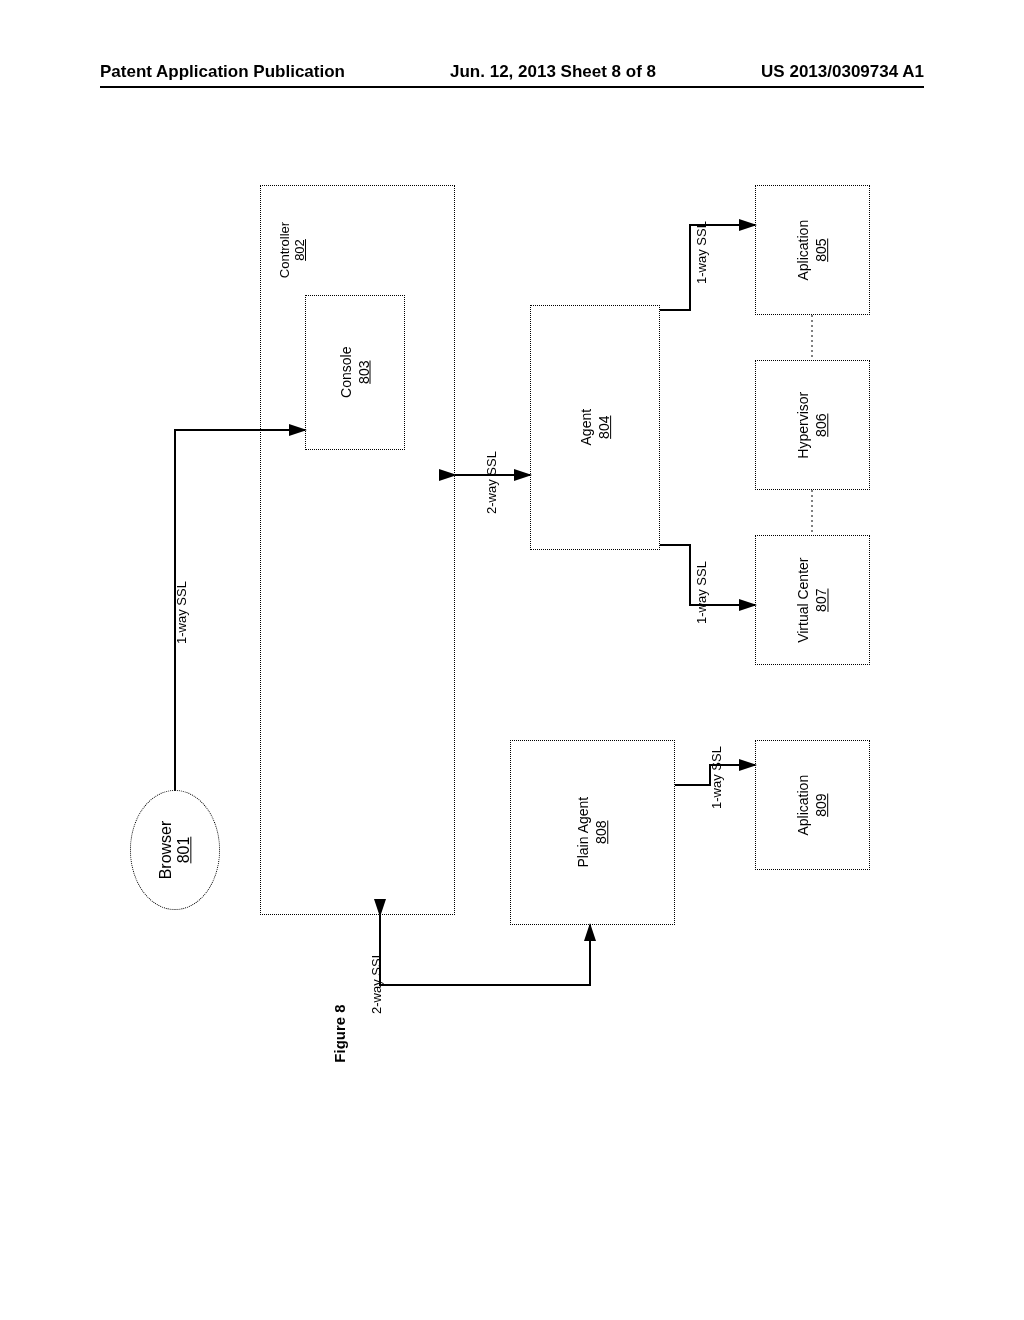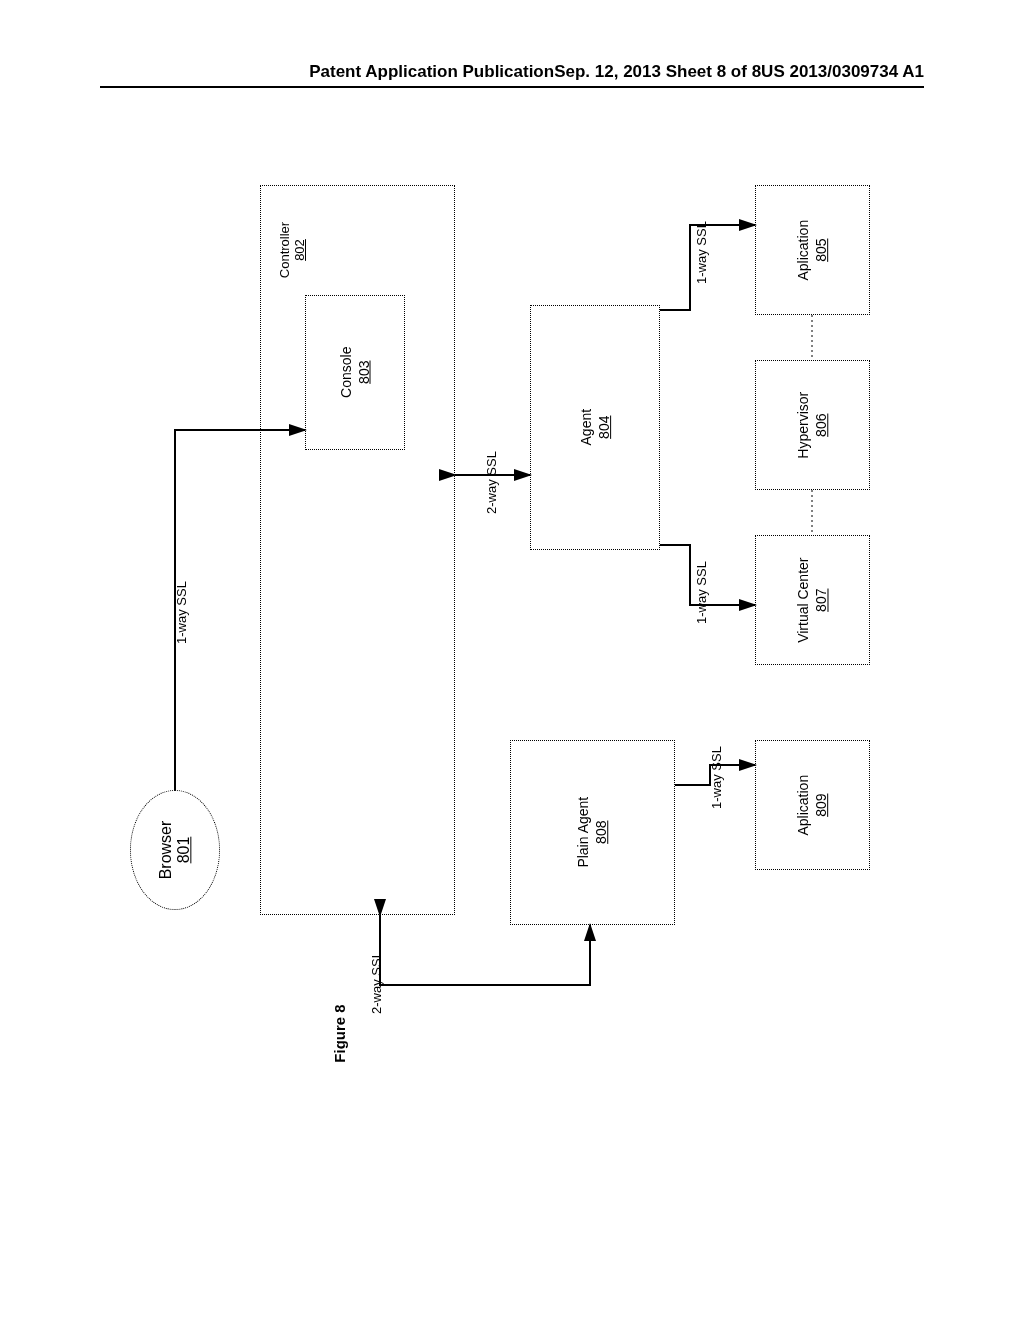--- a/index.html
+++ b/index.html
@@ -14,21 +14,21 @@
     width: 1024px;
     height: 1320px;
     position: relative;
   }
   .header {
     position: absolute;
     top: 62px;
     left: 100px;
     right: 100px;
     display: flex;
-    justify-content: flex-end;
+    justify-content: space-between;
     font-size: 17px;
     font-weight: bold;
     border-bottom: 2px solid #000;
     padding-bottom: 4px;
   }
   .diagram-container {
     position: absolute;
     top: 185px;
     left: 130px;
     width: 750px;
@@ -83,21 +83,21 @@
   }
   .num-u { text-decoration: underline; }
 </style>
 </head>
 <body>
 
 <div class="page">
 
   <div class="header">
     <span>Patent Application Publication</span>
-    <span>Sep. 12, 2013  Sheet 8 of 8</span>
+    <span>Jun. 12, 2013  Sheet 8 of 8</span>
     <span>US 2013/0309734 A1</span>
   </div>
 
   <div class="diagram-container">
 
     <div class="ellipse" style="left:0px; top:605px; width:90px; height:120px;">
       <div class="box-inner">
         <span>Browser</span>
         <span class="num-u">801</span>
       </div>

